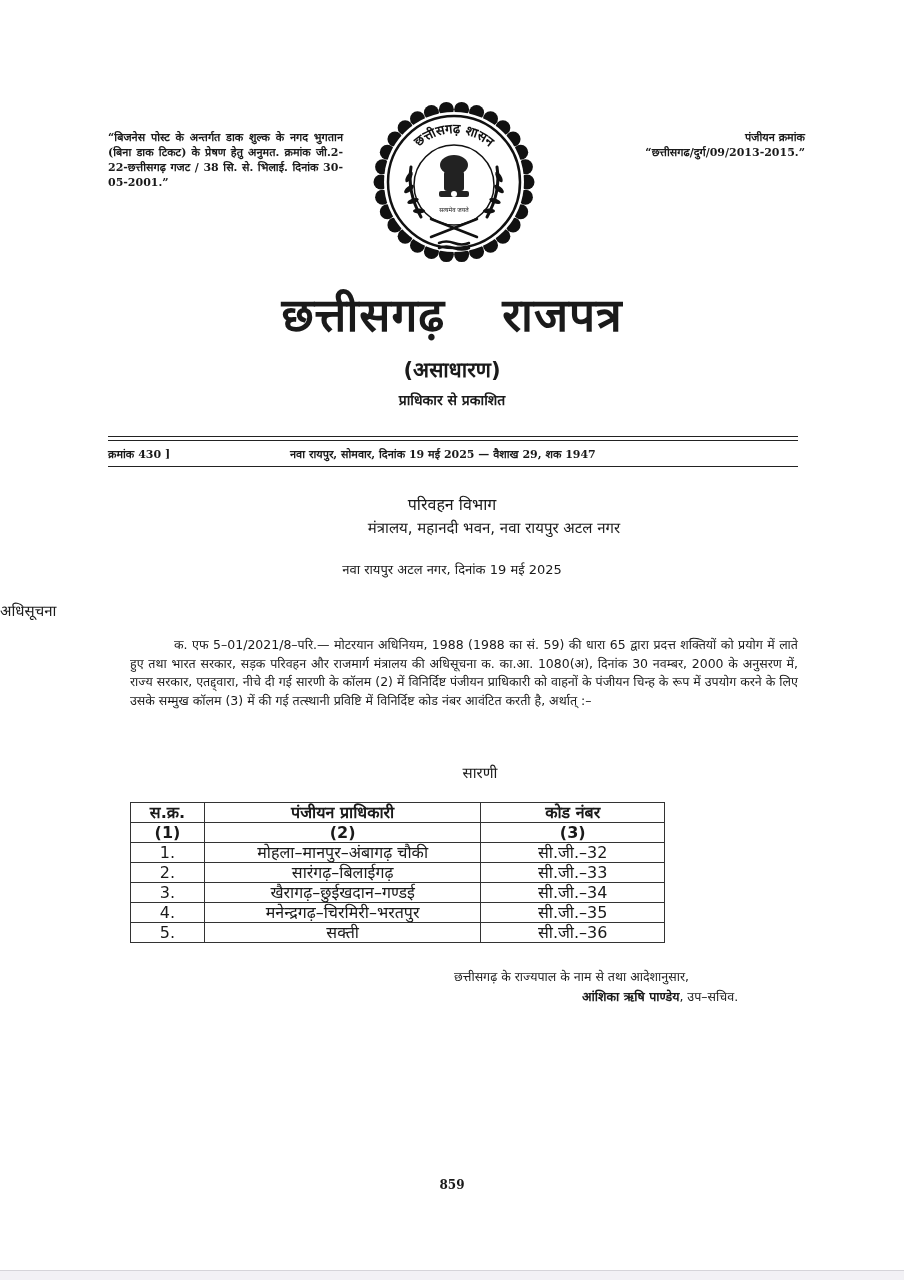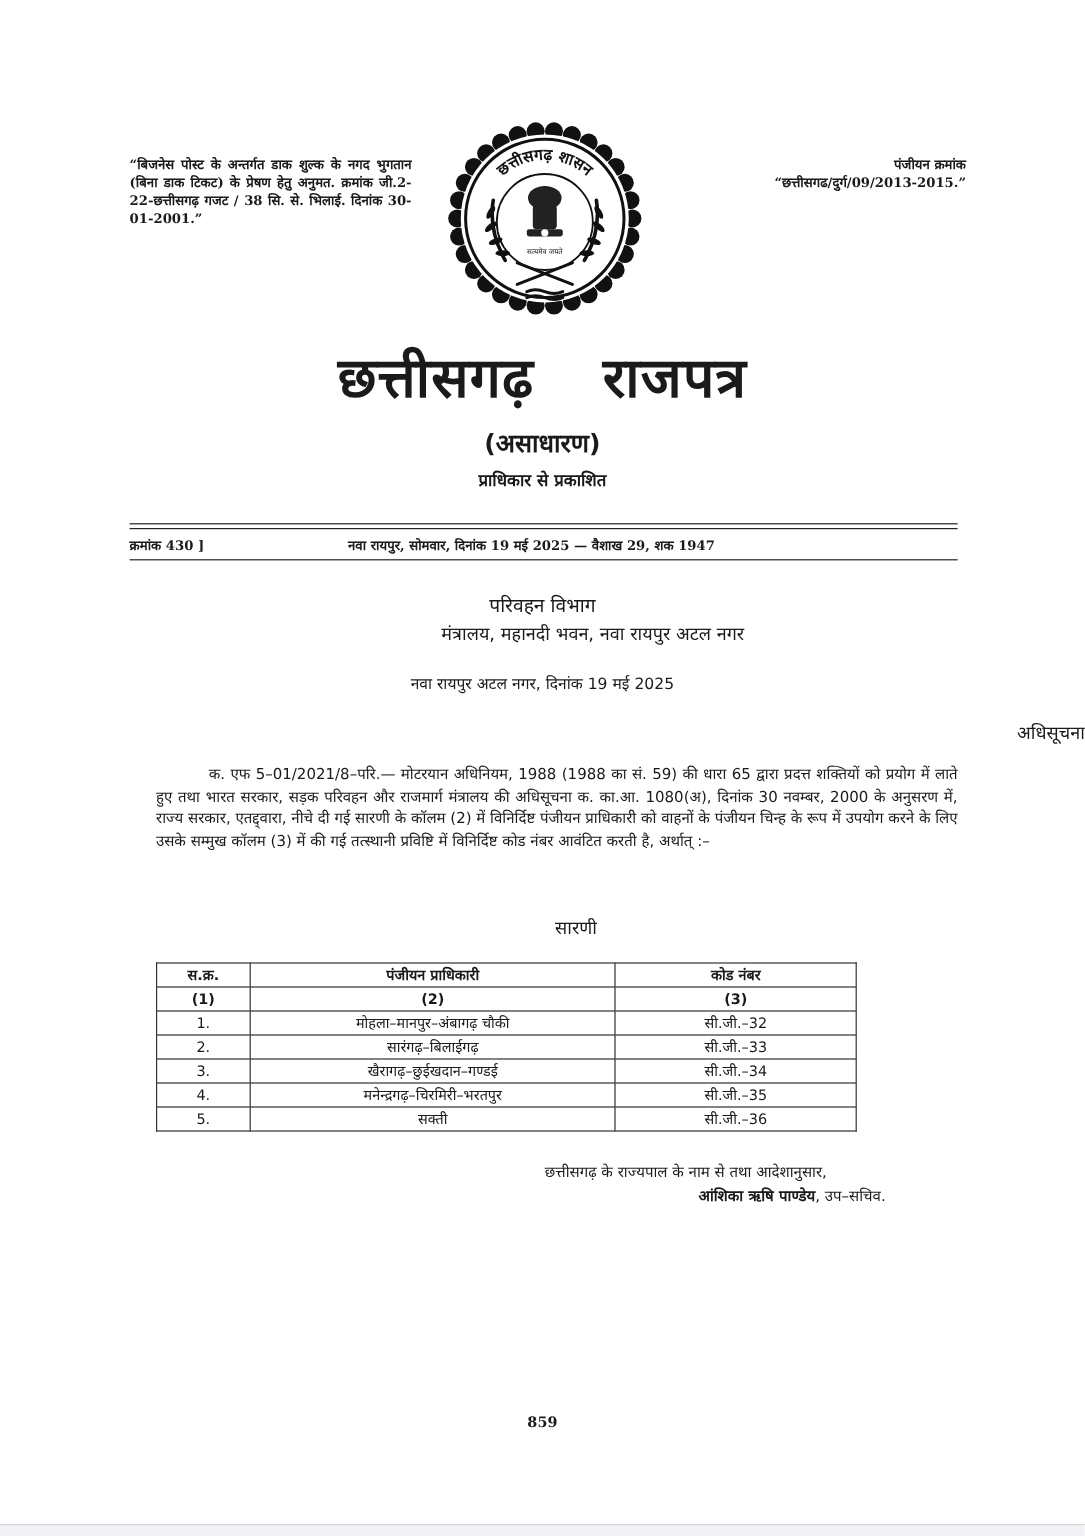--- a/index.html
+++ b/index.html
@@ -14,37 +14,37 @@
   .title { left:0; width:904px; top:282px; text-align:center; font-size:46px; font-weight:bold;
            letter-spacing:1px; word-spacing:40px; }
   .sub1 { left:0; width:904px; top:355px; text-align:center; font-size:21px; font-weight:bold; }
   .sub2 { left:0; width:904px; top:390px; text-align:center; font-size:14px; font-weight:bold; }
   .rule { left:108px; width:690px; height:0; border-top:1.6px solid #222; }
   .issue-left { left:108px; top:446px; font-size:11px; font-weight:bold; font-family:"DejaVu Serif", serif; }
   .issue-center { left:290px; top:446px; font-size:11px; font-weight:bold; font-family:"DejaVu Serif", serif; }
   .dept { left:0; width:904px; top:493px; text-align:center; font-size:16px; }
   .ministry { left:0; width:904px; top:517px; text-align:center; font-size:15px;padding-left:42px; }
   .dateline { left:0; width:904px; top:560px; text-align:center; font-size:13px; }
-  .notice { left:0; width:904px; top:600px; text-align:right; font-size:15px; }
+  .notice { left:0; width:904px; top:600px; text-align:left; font-size:15px; }
   .para { left:130px; top:636px; width:668px; font-size:12.5px; line-height:18.5px; text-align:justify; text-indent:44px; }
   .sarni { left:0; width:904px; top:762px; text-align:center; font-size:15px;padding-left:28px; }
-  table.sched { position:absolute; left:130px; top:802px; width:584px; border-collapse:collapse; font-size:12px;border-radius:18px; }
+  table.sched { position:absolute; left:130px; top:802px; width:535px; border-collapse:collapse; font-size:16px;border-radius:18px; }
   table.sched td, table.sched th { border:1px solid #333; text-align:center; padding:0; height:19px; line-height:18px; }
   table.sched th { font-weight:bold; }
   .sign1 { left:454px; top:968px; font-size:12.5px; }
   .sign2 { left:582px; top:988px; font-size:12.5px; }
   .sign2 b { font-weight:bold; }
   .pageno { left:0; width:904px; top:1178px; text-align:center; font-size:12px; font-weight:bold;
             font-family:"DejaVu Serif", serif; }
   .bottom-strip { left:0; top:1270px; width:904px; height:10px; background:#f2f1f5; border-top:1px solid #d5d4d9; }
 </style>
 </head>
 <body>
 
-<div class="abs left-note">“बिजनेस पोस्ट के अन्तर्गत डाक शुल्क के नगद भुगतान (बिना डाक टिकट) के प्रेषण हेतु अनुमत. क्रमांक जी.2-22-छत्तीसगढ़ गजट / 38 सि. से. भिलाई. दिनांक 30-01-2001.”</div>
+<div class="abs left-note">“बिजनेस पोस्ट के अन्तर्गत डाक शुल्क के नगद भुगतान (बिना डाक टिकट) के प्रेषण हेतु अनुमत. क्रमांक जी.2-22-छत्तीसगढ़ गजट / 38 सि. से. भिलाई. दिनांक 30-05-2001.”</div>
 
 <div class="abs right-note">
   <div>पंजीयन क्रमांक</div>
   <div>“छत्तीसगढ/दुर्ग/09/2013-2015.”</div>
 </div>
 
 <div class="abs emblem">
   <svg width="162" height="170" viewBox="0 0 162 170">
     <defs>
       <path id="arcpath" d="M 30 78 A 52 52 0 0 1 132 78"></path>

